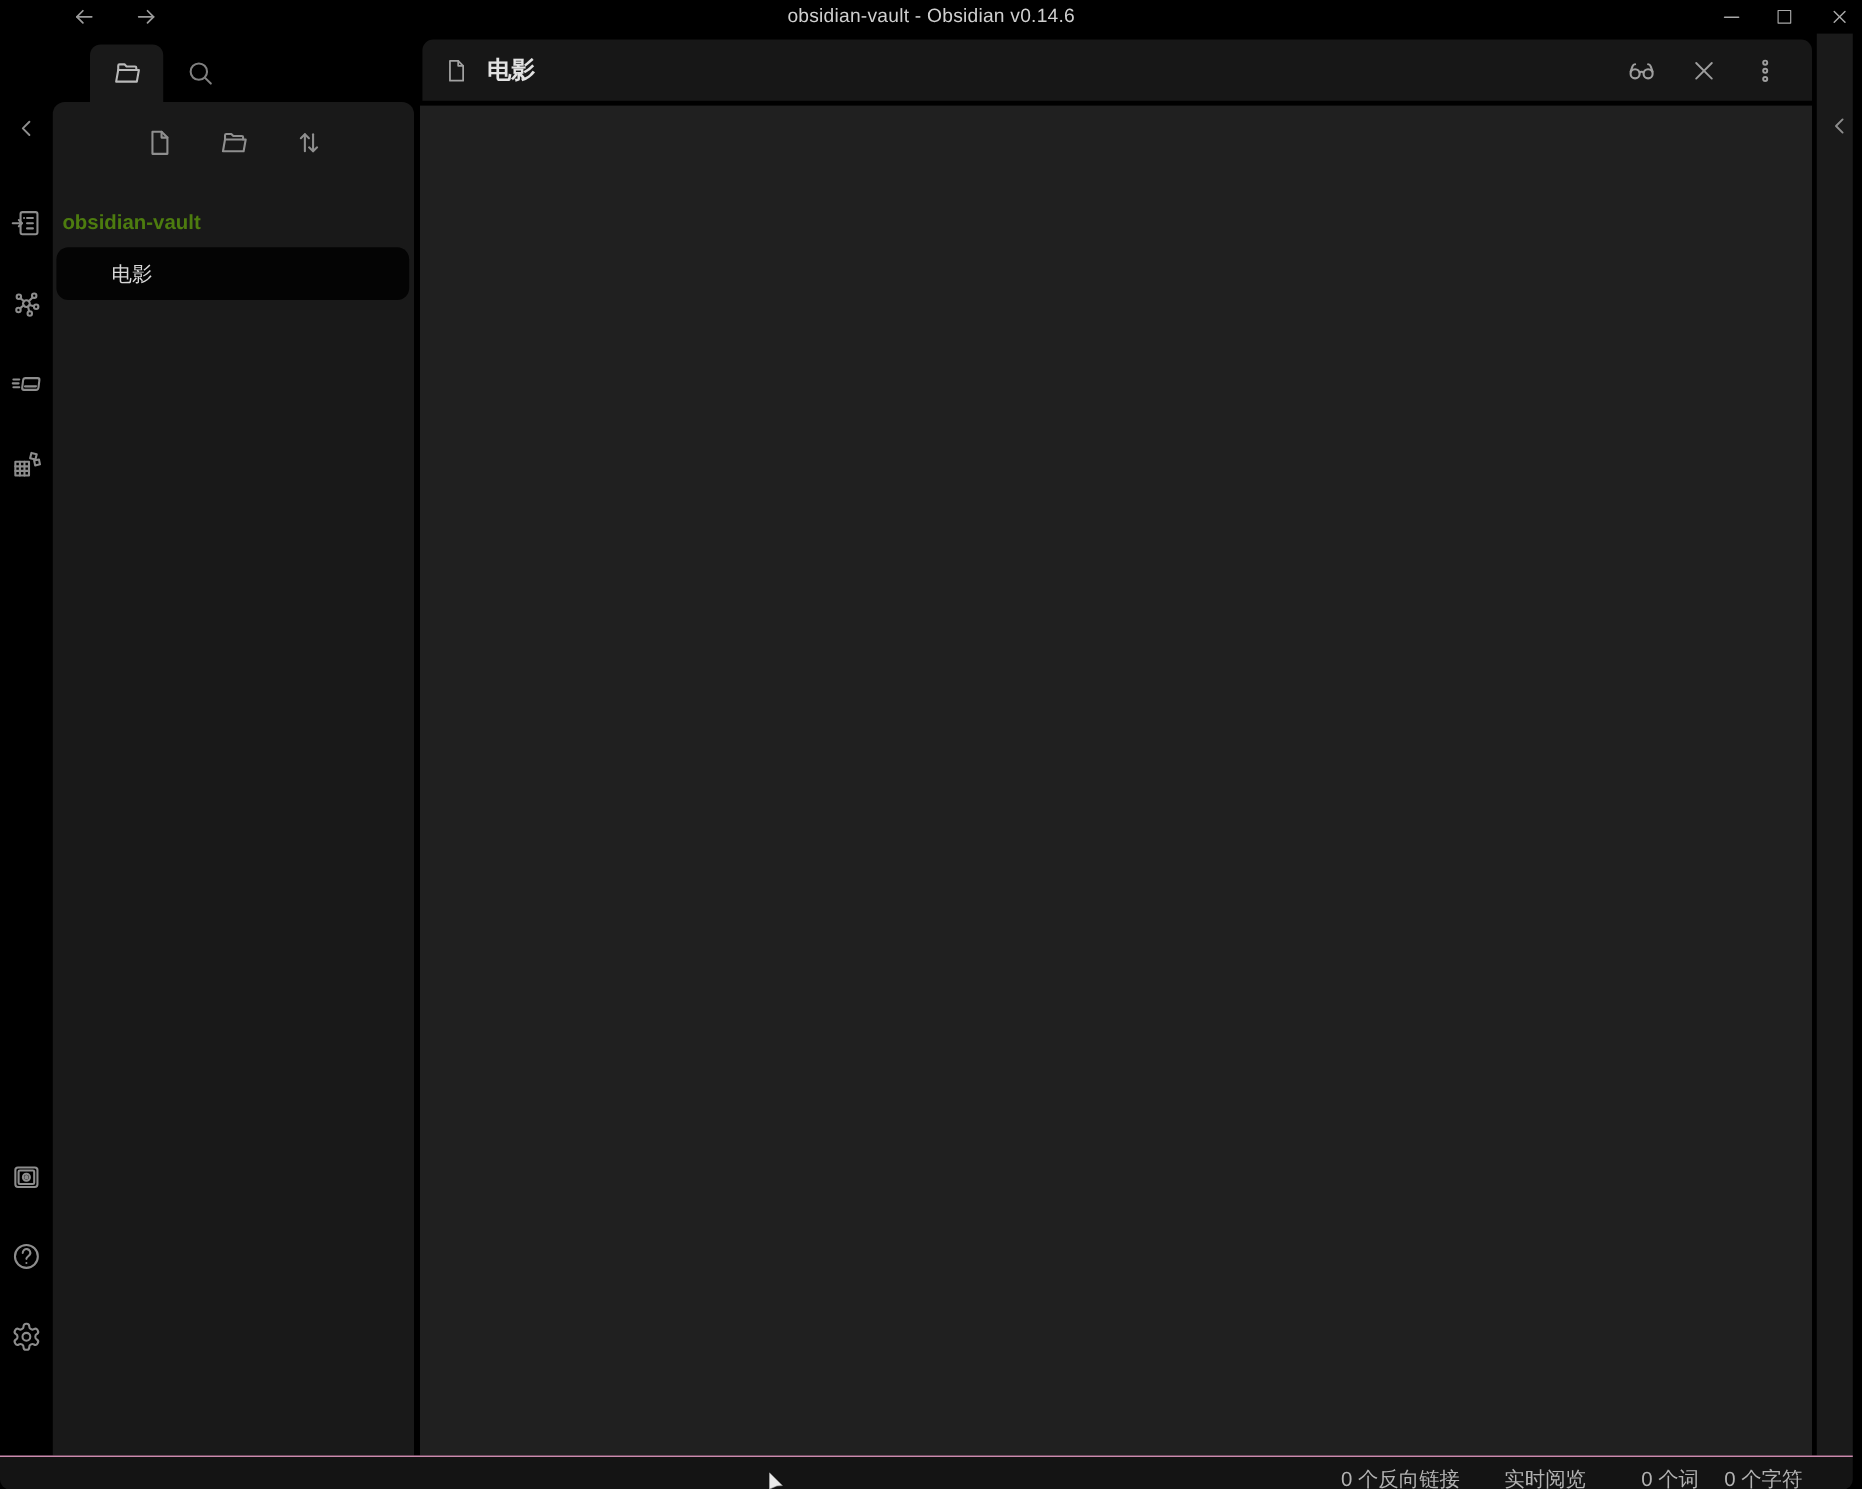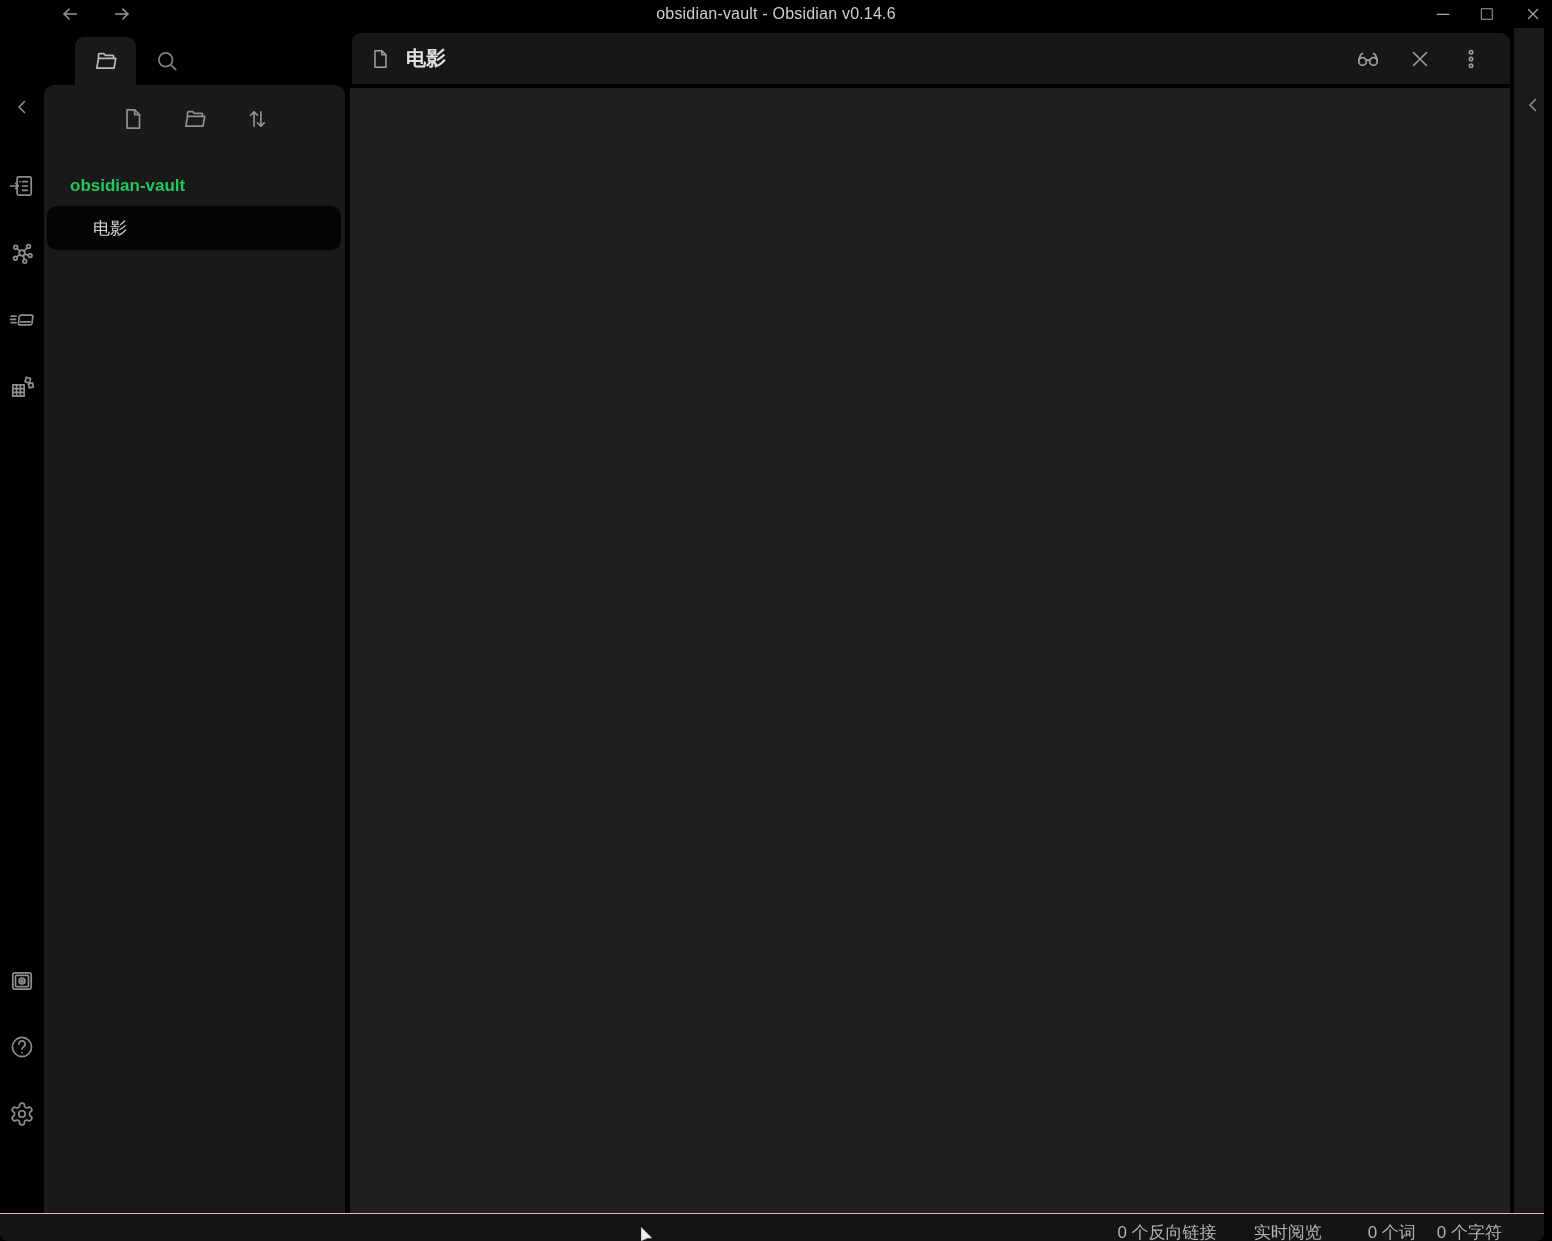--- a/index.html
+++ b/index.html
@@ -33,22 +33,22 @@
   .explorer { position:absolute; left:44px; top:0; width:301px; height:1185px; }
   .side-tabs { position:absolute; left:0; top:0; width:301px; height:57px; }
   .side-tab { position:absolute; top:9px; width:61px; height:48px;
     display:flex; align-items:center; justify-content:center; color:#7f7f7f; }
   .side-tab.active { background:#191919; border-radius:9px 9px 0 0; color:#b9b9b9; }
   .exp-body { position:absolute; left:0; top:57px; width:301px; height:1128px;
     background:#191919; border-radius:10px 10px 0 0; }
   .exp-toolbar { display:flex; justify-content:center; gap:28px; padding-top:17px; }
   .exp-toolbar .tbtn { width:34px; height:34px; display:flex; align-items:center;
     justify-content:center; color:#8f8f8f; }
-  .vault-title { margin-top:32px; padding:8px 0 8px 26px;
-    color:#22c55e; font-size:17px; font-weight:600; }
+  .vault-title { margin-top:32px; padding:8px 0 8px 8px;
+    color:#4d7c0f; font-size:17px; font-weight:600; }
   .file-row { margin:2px 4px 0 3px; height:44px; border-radius:10px;
     background:#040404; display:flex; align-items:center; padding-left:46px;
     color:#d8d8d8; font-size:17px; }
   
   .main { position:absolute; left:348px; top:0; width:1162px; height:1185px; }
   .view-header { position:absolute; left:4px; top:5px; right:0; height:51px;
     background:#171717; border-radius:9px 9px 0 0;
     display:flex; align-items:center; }
   .vh-file-icon { margin-left:17px; color:#a2a2a2; display:flex; }
   .vh-title { margin-left:15px; color:#e2e2e2; font-size:20px; font-weight:700; }

